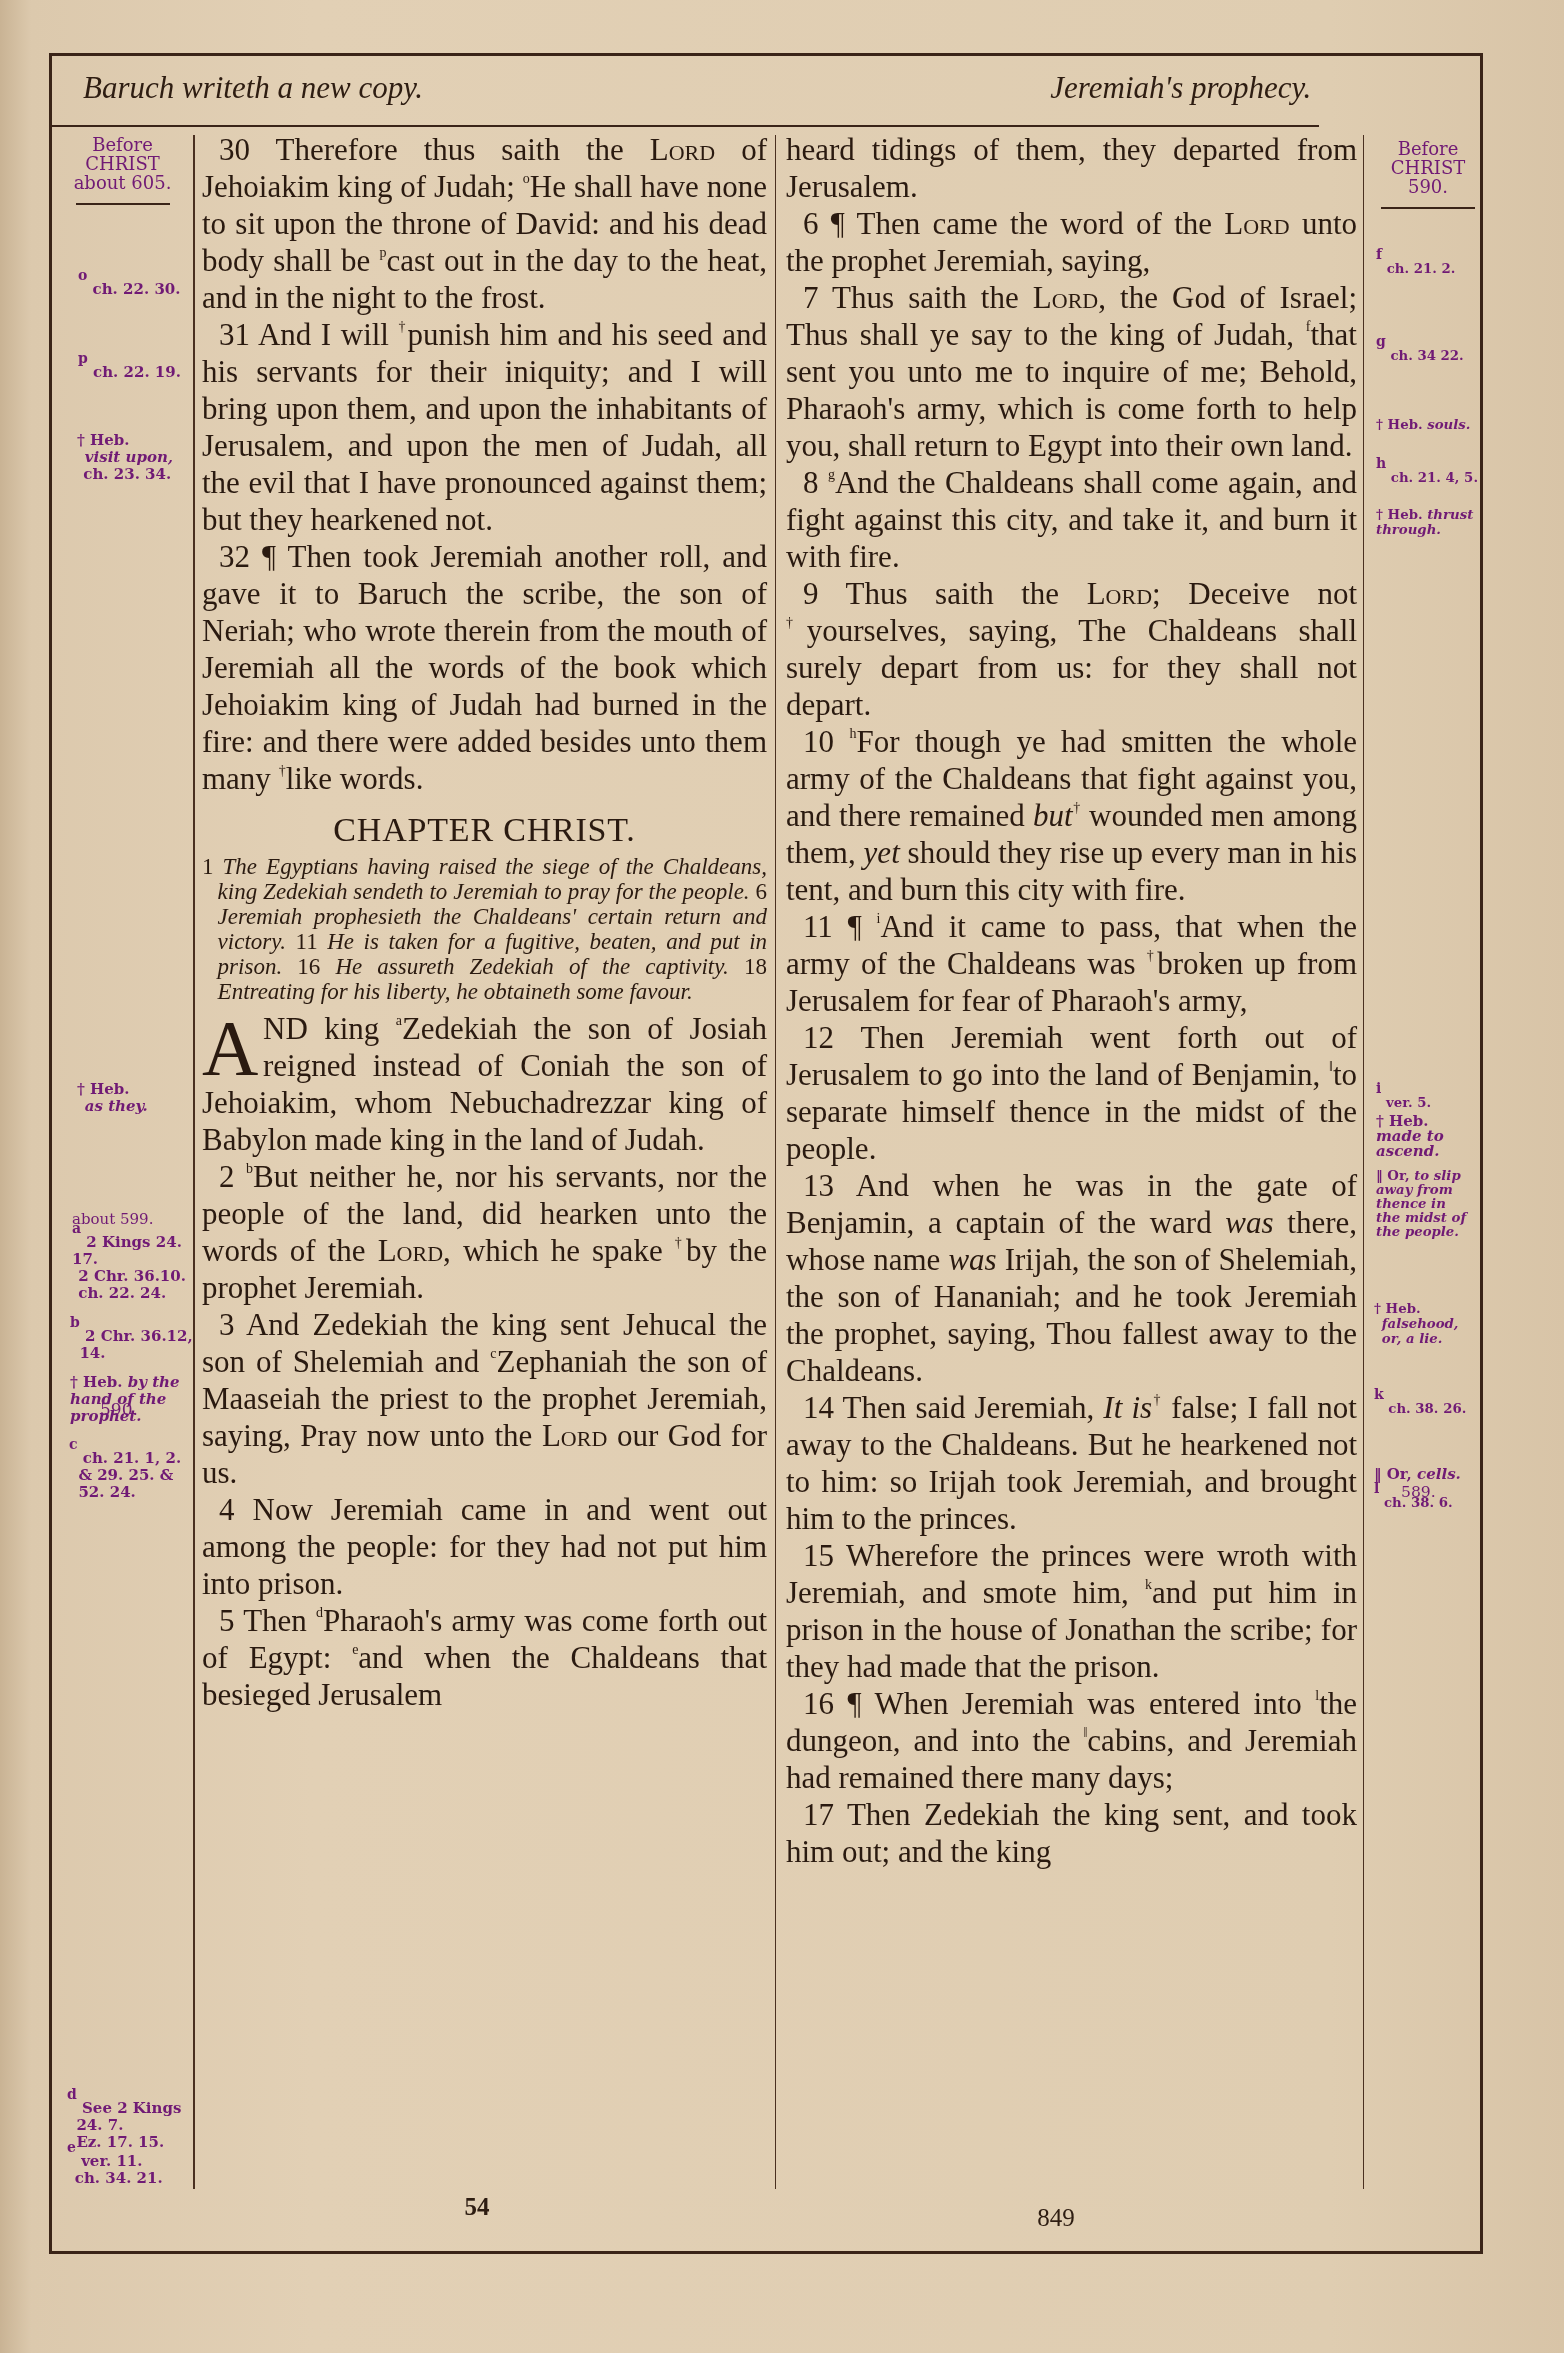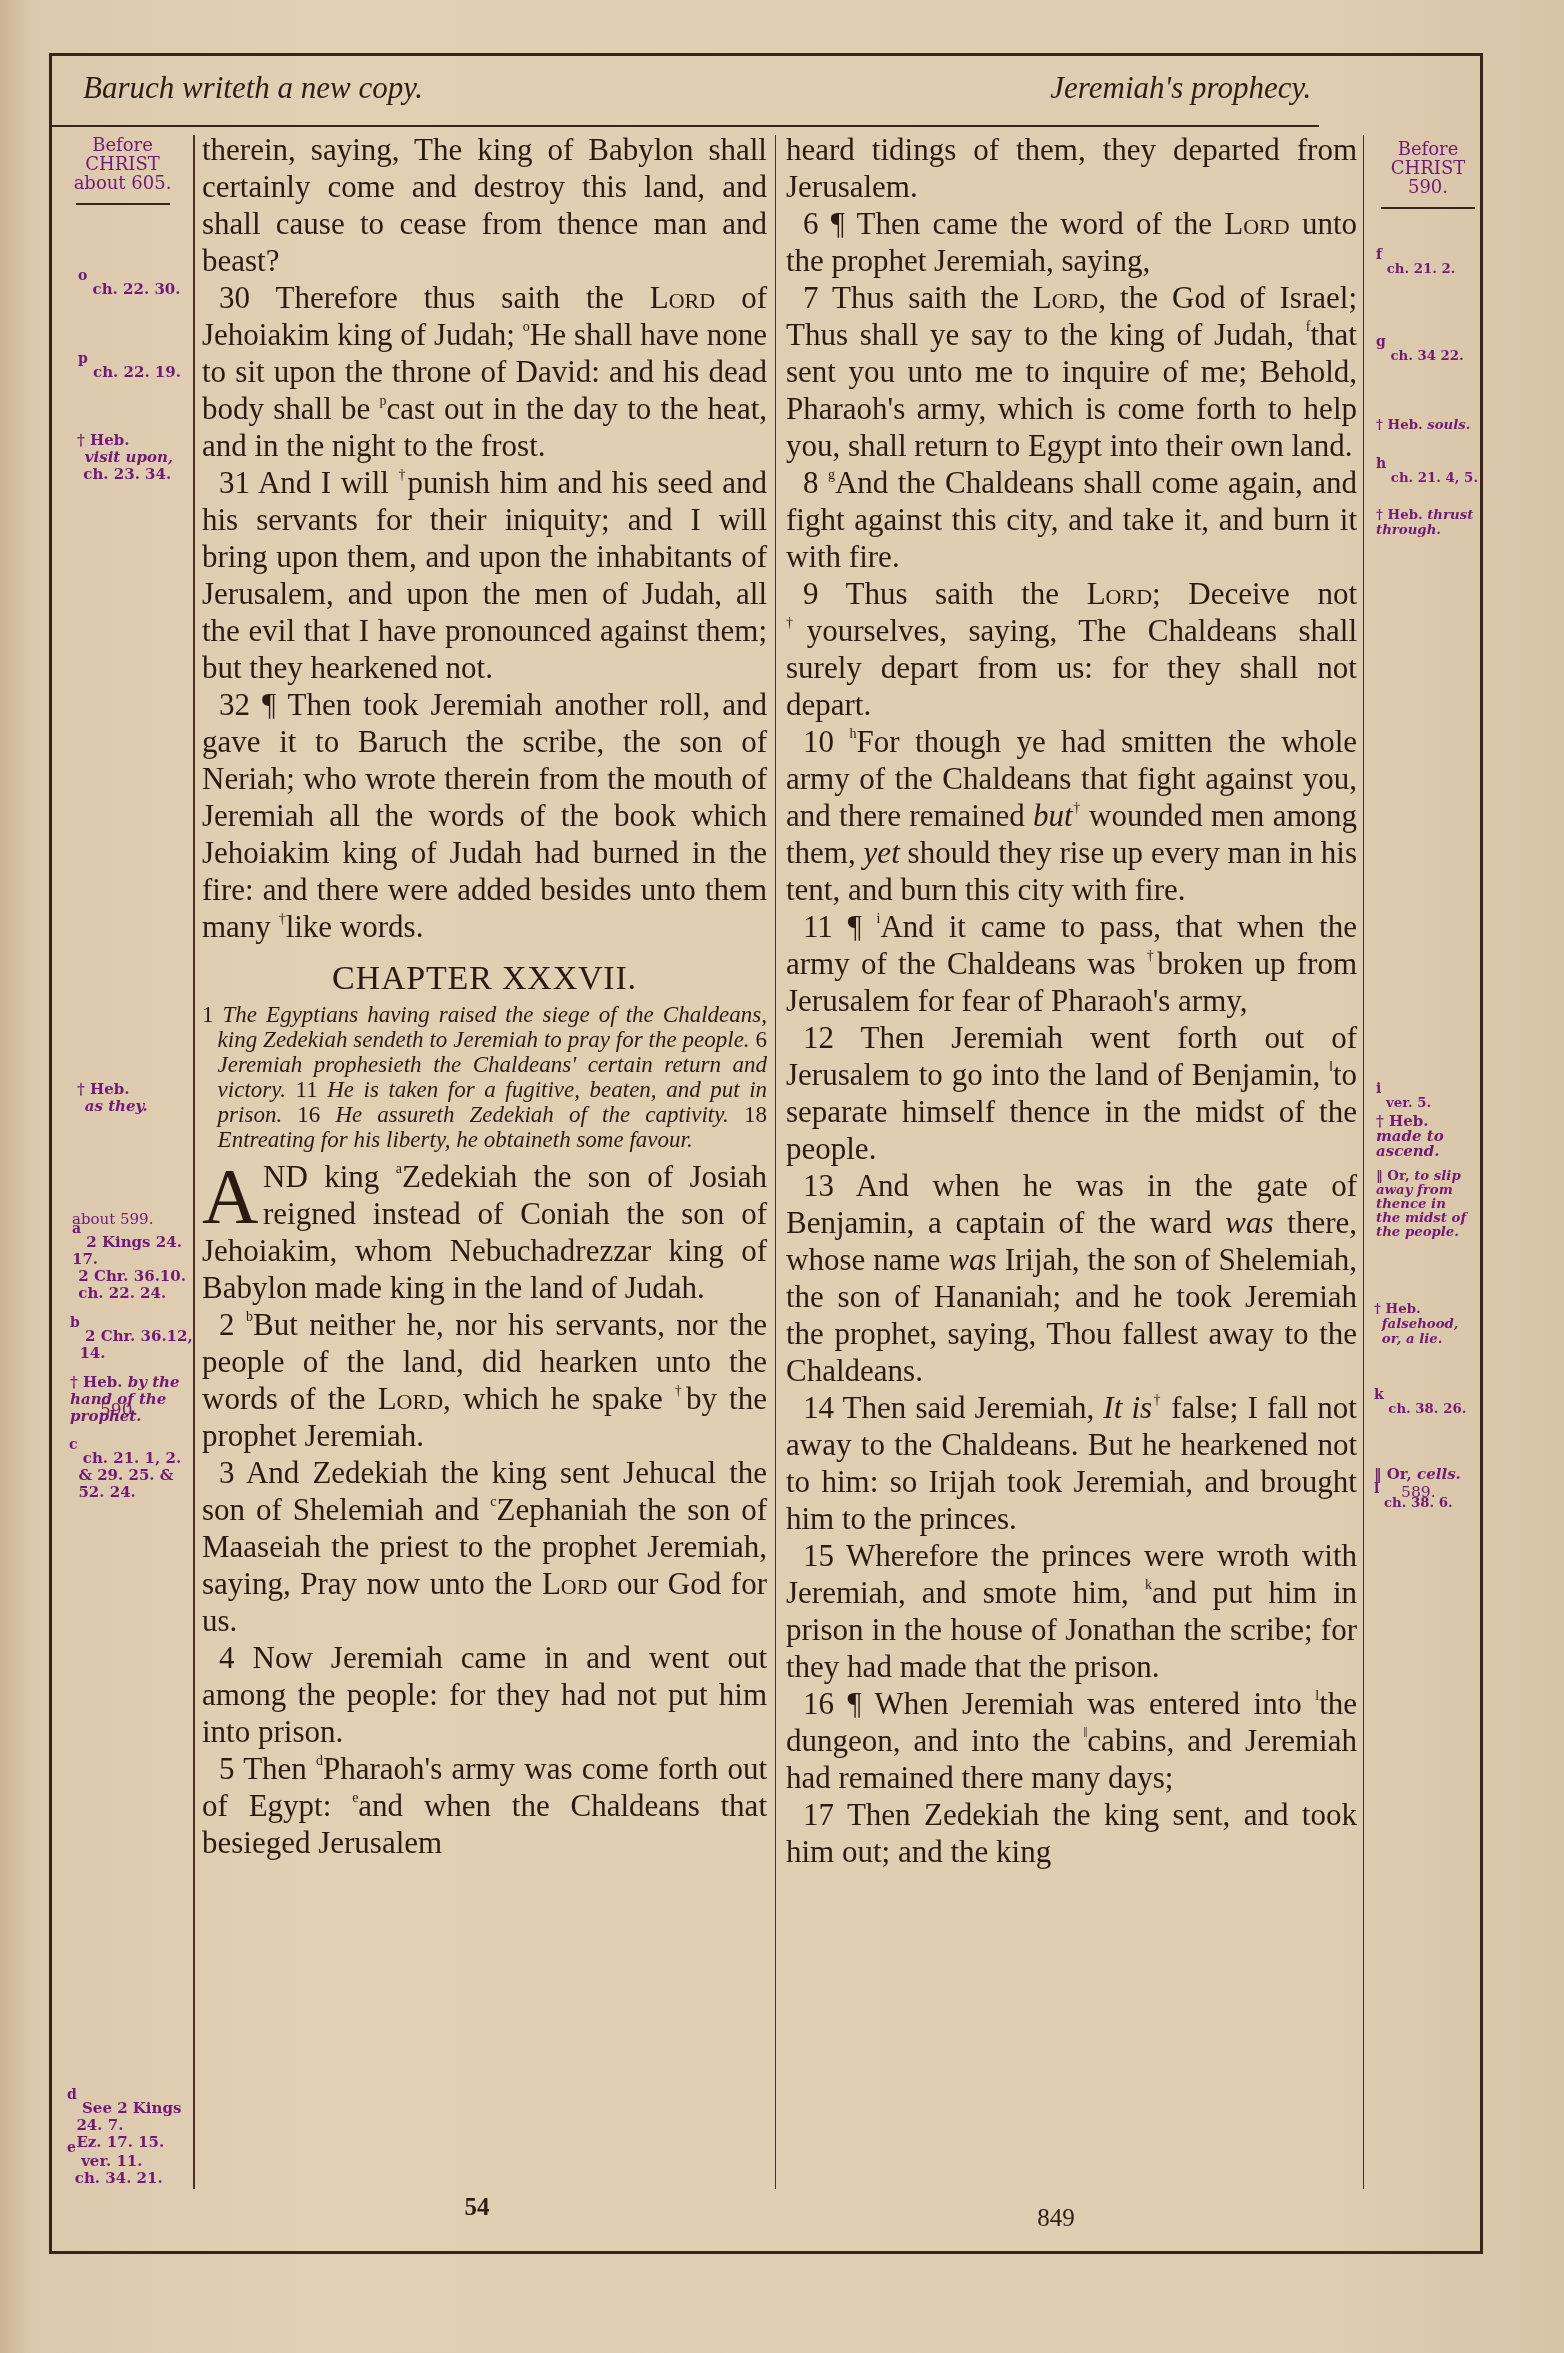--- a/index.html
+++ b/index.html
@@ -112,25 +112,24 @@
 <div class="margin note" style="left:1376px; top:1088px; font-size:13.3px;"><sup>i</sup> <span>ver. 5.</span></div>
 <div class="margin note" style="left:1376px; top:1114px; font-size:15px; width:102px; line-height:15px;"><span>†</span> <span>Heb.</span> <span class="it">made to ascend.</span></div>
 <div class="margin note" style="left:1376px; top:1169px; font-size:13.3px; width:97px; line-height:14px;"><span>‖</span> <span>Or,</span> <span class="it">to slip away from thence in the midst of the people.</span></div>
 <div class="margin note" style="left:1374px; top:1301px; font-size:13.3px; width:102px; line-height:15px;"><span>†</span> <span>Heb.</span><br><span class="it" style="padding-left:7.8px">falsehood,</span><br><span class="it" style="padding-left:7.8px">or, a lie.</span></div>
 <div class="margin note" style="left:1374px; top:1394px; font-size:13.3px;"><sup>k</sup> <span>ch. 38. 26.</span></div>
 <div class="margin note" style="left:1374px; top:1449px; font-size:13.3px;margin-top:39px;"><sup>l</sup> <span>ch. 38. 6.</span></div>
 <div class="margin note" style="left:1374px; top:1466px; font-size:15px;"><span>‖</span> <span>Or,</span> <span class="it">cells.</span></div>
 <div class="margin note" style="left:1401px; top:1484px; font-weight:normal; font-size:15.6px;"><span>589.</span></div>
 
 <div class="text-col" style="left:202px; top:131px; width:565px;">
-  <p>therein, saying, The king of Babylon shall certainly come and destroy this land, and shall cause to cease from thence man and beast?</p>
   <p class="ind"><span>30</span> <span>Therefore thus saith the </span><span class="sc">Lord</span><span> of Jehoiakim king of Judah; </span><sup>o</sup><span>He shall have none to sit upon the throne of David: and his dead body shall be </span><sup>p</sup><span>cast out in the day to the heat, and in the night to the frost.</span></p>
   <p class="ind"><span>31</span> <span>And I will </span><sup>†</sup><span>punish him and his seed and his servants for their iniquity; and I will bring upon them, and upon the inhabitants of Jerusalem, and upon the men of Judah, all the evil that I have pronounced against them; but they hearkened not.</span></p>
   <p class="ind"><span>32 ¶</span> <span>Then took Jeremiah another roll, and gave it to Baruch the scribe, the son of Neriah; who wrote therein from the mouth of Jeremiah all the words of the book which Jehoiakim king of Judah had burned in the fire: and there were added besides unto them many </span><sup>†</sup><span>like words.</span></p>
-  <div class="chapter-title">CHAPTER XXXVII.</div>
+  <div class="chapter-title">CHAPTER CHRIST.</div>
   <div class="summary">
     <span class="n">1</span> <span>The Egyptians having raised the siege of the Chaldeans, king Zedekiah sendeth to Jeremiah to pray for the people.</span>
     <span class="n">6</span> <span>Jeremiah prophesieth the Chaldeans' certain return and victory.</span>
     <span class="n">11</span> <span>He is taken for a fugitive, beaten, and put in prison.</span>
     <span class="n">16</span> <span>He assureth Zedekiah of the captivity.</span>
     <span class="n">18</span> <span>Entreating for his liberty, he obtaineth some favour.</span>
   </div>
   <p><span class="dropcap">A</span><span>ND</span><span> king </span><sup>a</sup><span>Zedekiah the son of Josiah reigned instead of Coniah the son of Jehoiakim, whom Nebuchadrezzar king of Babylon made king in the land of Judah.</span></p>
   <p class="ind"><span>2</span> <sup>b</sup><span>But neither he, nor his servants, nor the people of the land, did hearken unto the words of the </span><span class="sc">Lord</span><span>, which he spake </span><sup>†</sup><span>by the prophet Jeremiah.</span></p>
   <p class="ind"><span>3</span> <span>And Zedekiah the king sent Jehucal the son of Shelemiah and </span><sup>c</sup><span>Zephaniah the son of Maaseiah the priest to the prophet Jeremiah, saying, Pray now unto the </span><span class="sc">Lord</span><span> our God for us.</span></p>

